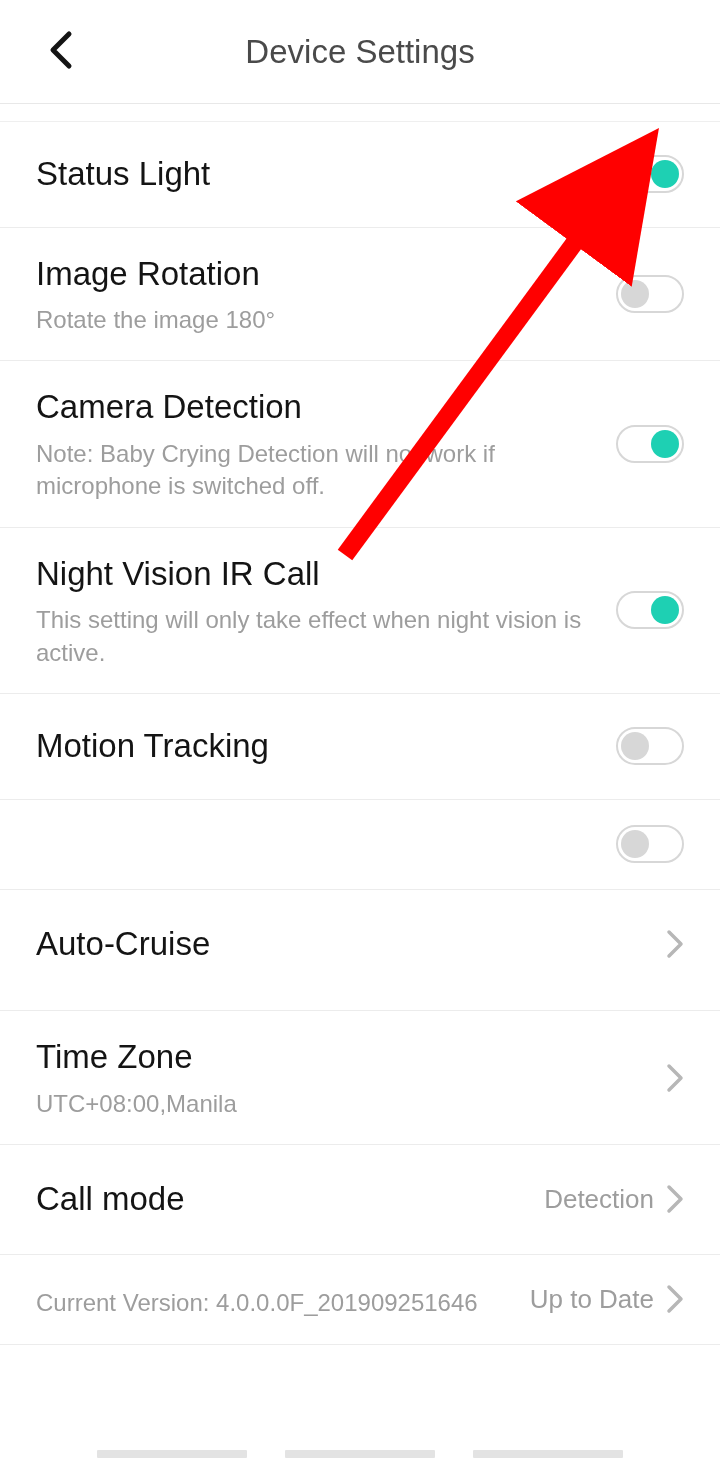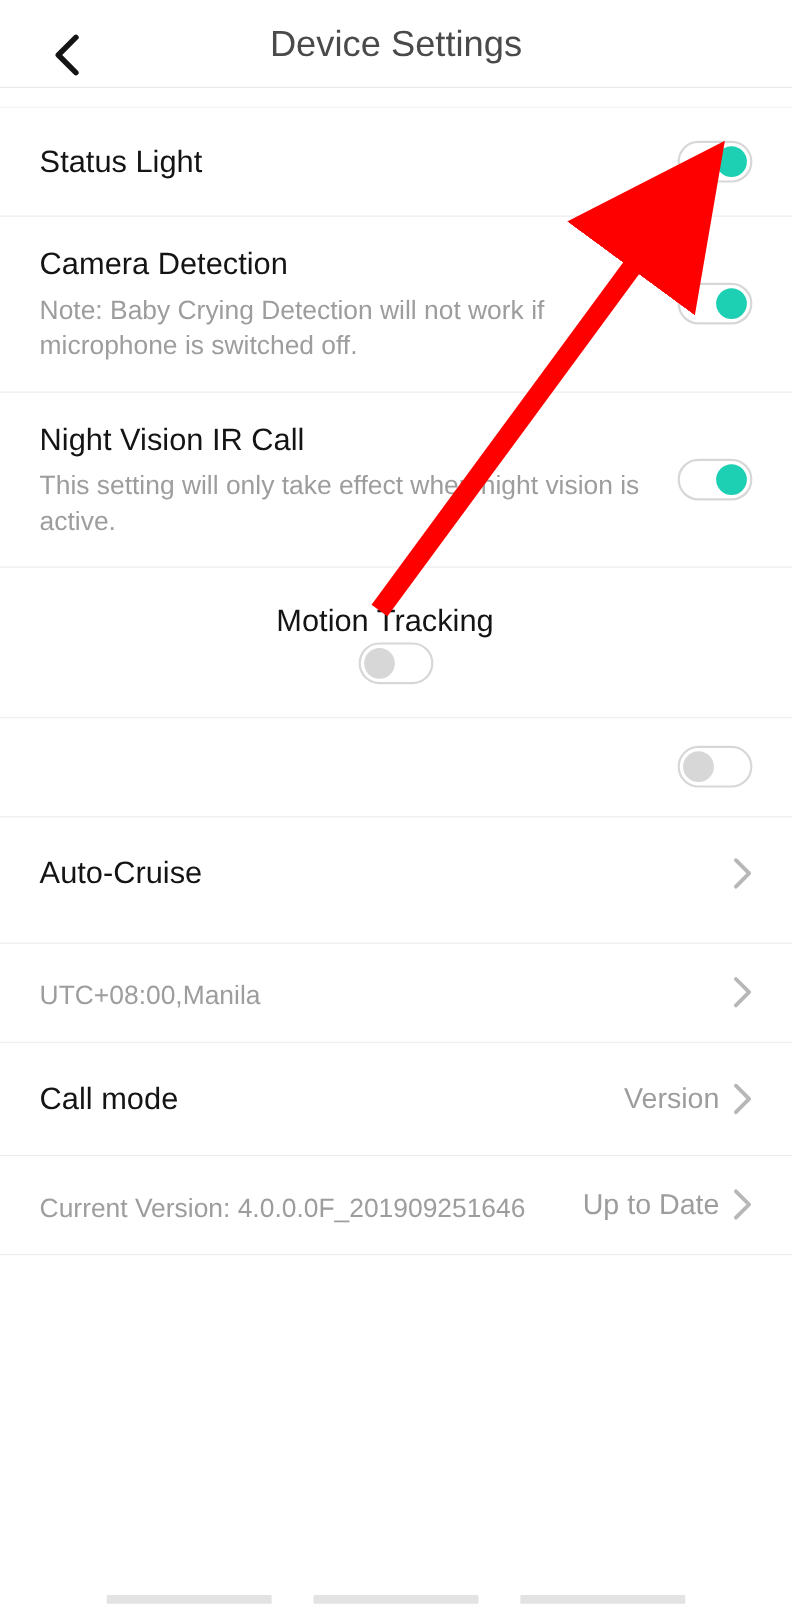--- a/index.html
+++ b/index.html
@@ -6,21 +6,21 @@
   html, body {
     width: 720px;
     height: 1468px;
     font-family: -apple-system, "Helvetica Neue", Arial, sans-serif;
     background: #ffffff;
     color: #141414;
     overflow: hidden;
     position: relative;
   }
   .header {
-    height: 80px;
+    height: 104px;
     display: flex;
     align-items: center;
     position: relative;
     border-bottom: 1px solid #e8e8e8;
   }
   .back-btn {
     position: absolute;
     left: 40px;
     top: 30px;
     width: 40px;
@@ -42,21 +42,21 @@
   .list { background: #fff; }
   .row {
     display: flex;
     align-items: center;
     padding: 24px 36px 24px 36px;
     border-bottom: 1px solid #ececec;
     min-height: 90px;
   }
   .row-text { flex: 1; padding-right: 20px; }
   .row-title {
-    font-size: 28px;
+    font-size: 33px;
     color: #141414;
     line-height: 1.35;
   }
   .row-sub {
     font-size: 24px;
     color: #9d9d9d;
     line-height: 1.35;
     margin-top: 8px;
   }
   .row-value {
@@ -130,20 +130,29 @@
 
   <div class="row" style="padding-top:30px;padding-bottom:30px;">
     <div class="row-text">
       <div class="row-title">Status Light</div>
     </div>
     <div class="toggle on">
         <div class="knob"></div>
       </div>
   </div>
 
+  <div class="row">
+    <div class="row-text">
+      <div class="row-title">Image Rotation</div>
+      <div class="row-sub">Rotate the image 180°</div>
+    </div>
+    <div class="toggle">
+        <div class="knob"></div>
+      </div>
+  </div>
 
   <div class="row">
     <div class="row-text">
       <div class="row-title">Camera Detection</div>
       <div class="row-sub">Note: Baby Crying Detection will not work if microphone is switched off.</div>
     </div>
     <div class="toggle on">
         <div class="knob"></div>
       </div>
   </div>
@@ -151,21 +160,21 @@
   <div class="row">
     <div class="row-text">
       <div class="row-title">Night Vision IR Call</div>
       <div class="row-sub">This setting will only take effect when night vision is active.</div>
     </div>
     <div class="toggle on">
         <div class="knob"></div>
       </div>
   </div>
 
-  <div class="row" style="padding-top:30px;padding-bottom:30px;flex-direction:column;">
+  <div class="row" style="padding-top:30px;padding-bottom:30px;">
     <div class="row-text">
       <div class="row-title">Motion Tracking</div>
     </div>
     <div class="toggle">
         <div class="knob"></div>
       </div>
   </div>
 
   <div class="row">
     <div class="row-text">
@@ -181,34 +190,35 @@
     </div>
     <div class="chev">
       <svg viewBox="0 0 18 30">
           <polyline points="3,3 15,15 3,27" fill="none" stroke="#b7b7b7" stroke-width="3.5" stroke-linecap="round" stroke-linejoin="round"></polyline>
         </svg>
     </div>
   </div>
 
   <div class="row">
     <div class="row-text">
+      <div class="row-title">Time Zone</div>
       <div class="row-sub">UTC+08:00,Manila</div>
     </div>
     <div class="chev">
       <svg viewBox="0 0 18 30">
           <polyline points="3,3 15,15 3,27" fill="none" stroke="#b7b7b7" stroke-width="3.5" stroke-linecap="round" stroke-linejoin="round"></polyline>
         </svg>
     </div>
   </div>
 
   <div class="row" style="padding-top:32px;padding-bottom:32px;">
     <div class="row-text">
       <div class="row-title">Call mode</div>
     </div>
-    <div class="row-value">Version</div>
+    <div class="row-value">Detection</div>
     <div class="chev">
       <svg viewBox="0 0 18 30">
           <polyline points="3,3 15,15 3,27" fill="none" stroke="#b7b7b7" stroke-width="3.5" stroke-linecap="round" stroke-linejoin="round"></polyline>
         </svg>
     </div>
   </div>
 
   <div class="row">
     <div class="row-text">
       <div class="row-sub">Current Version: 4.0.0.0F_201909251646</div>

